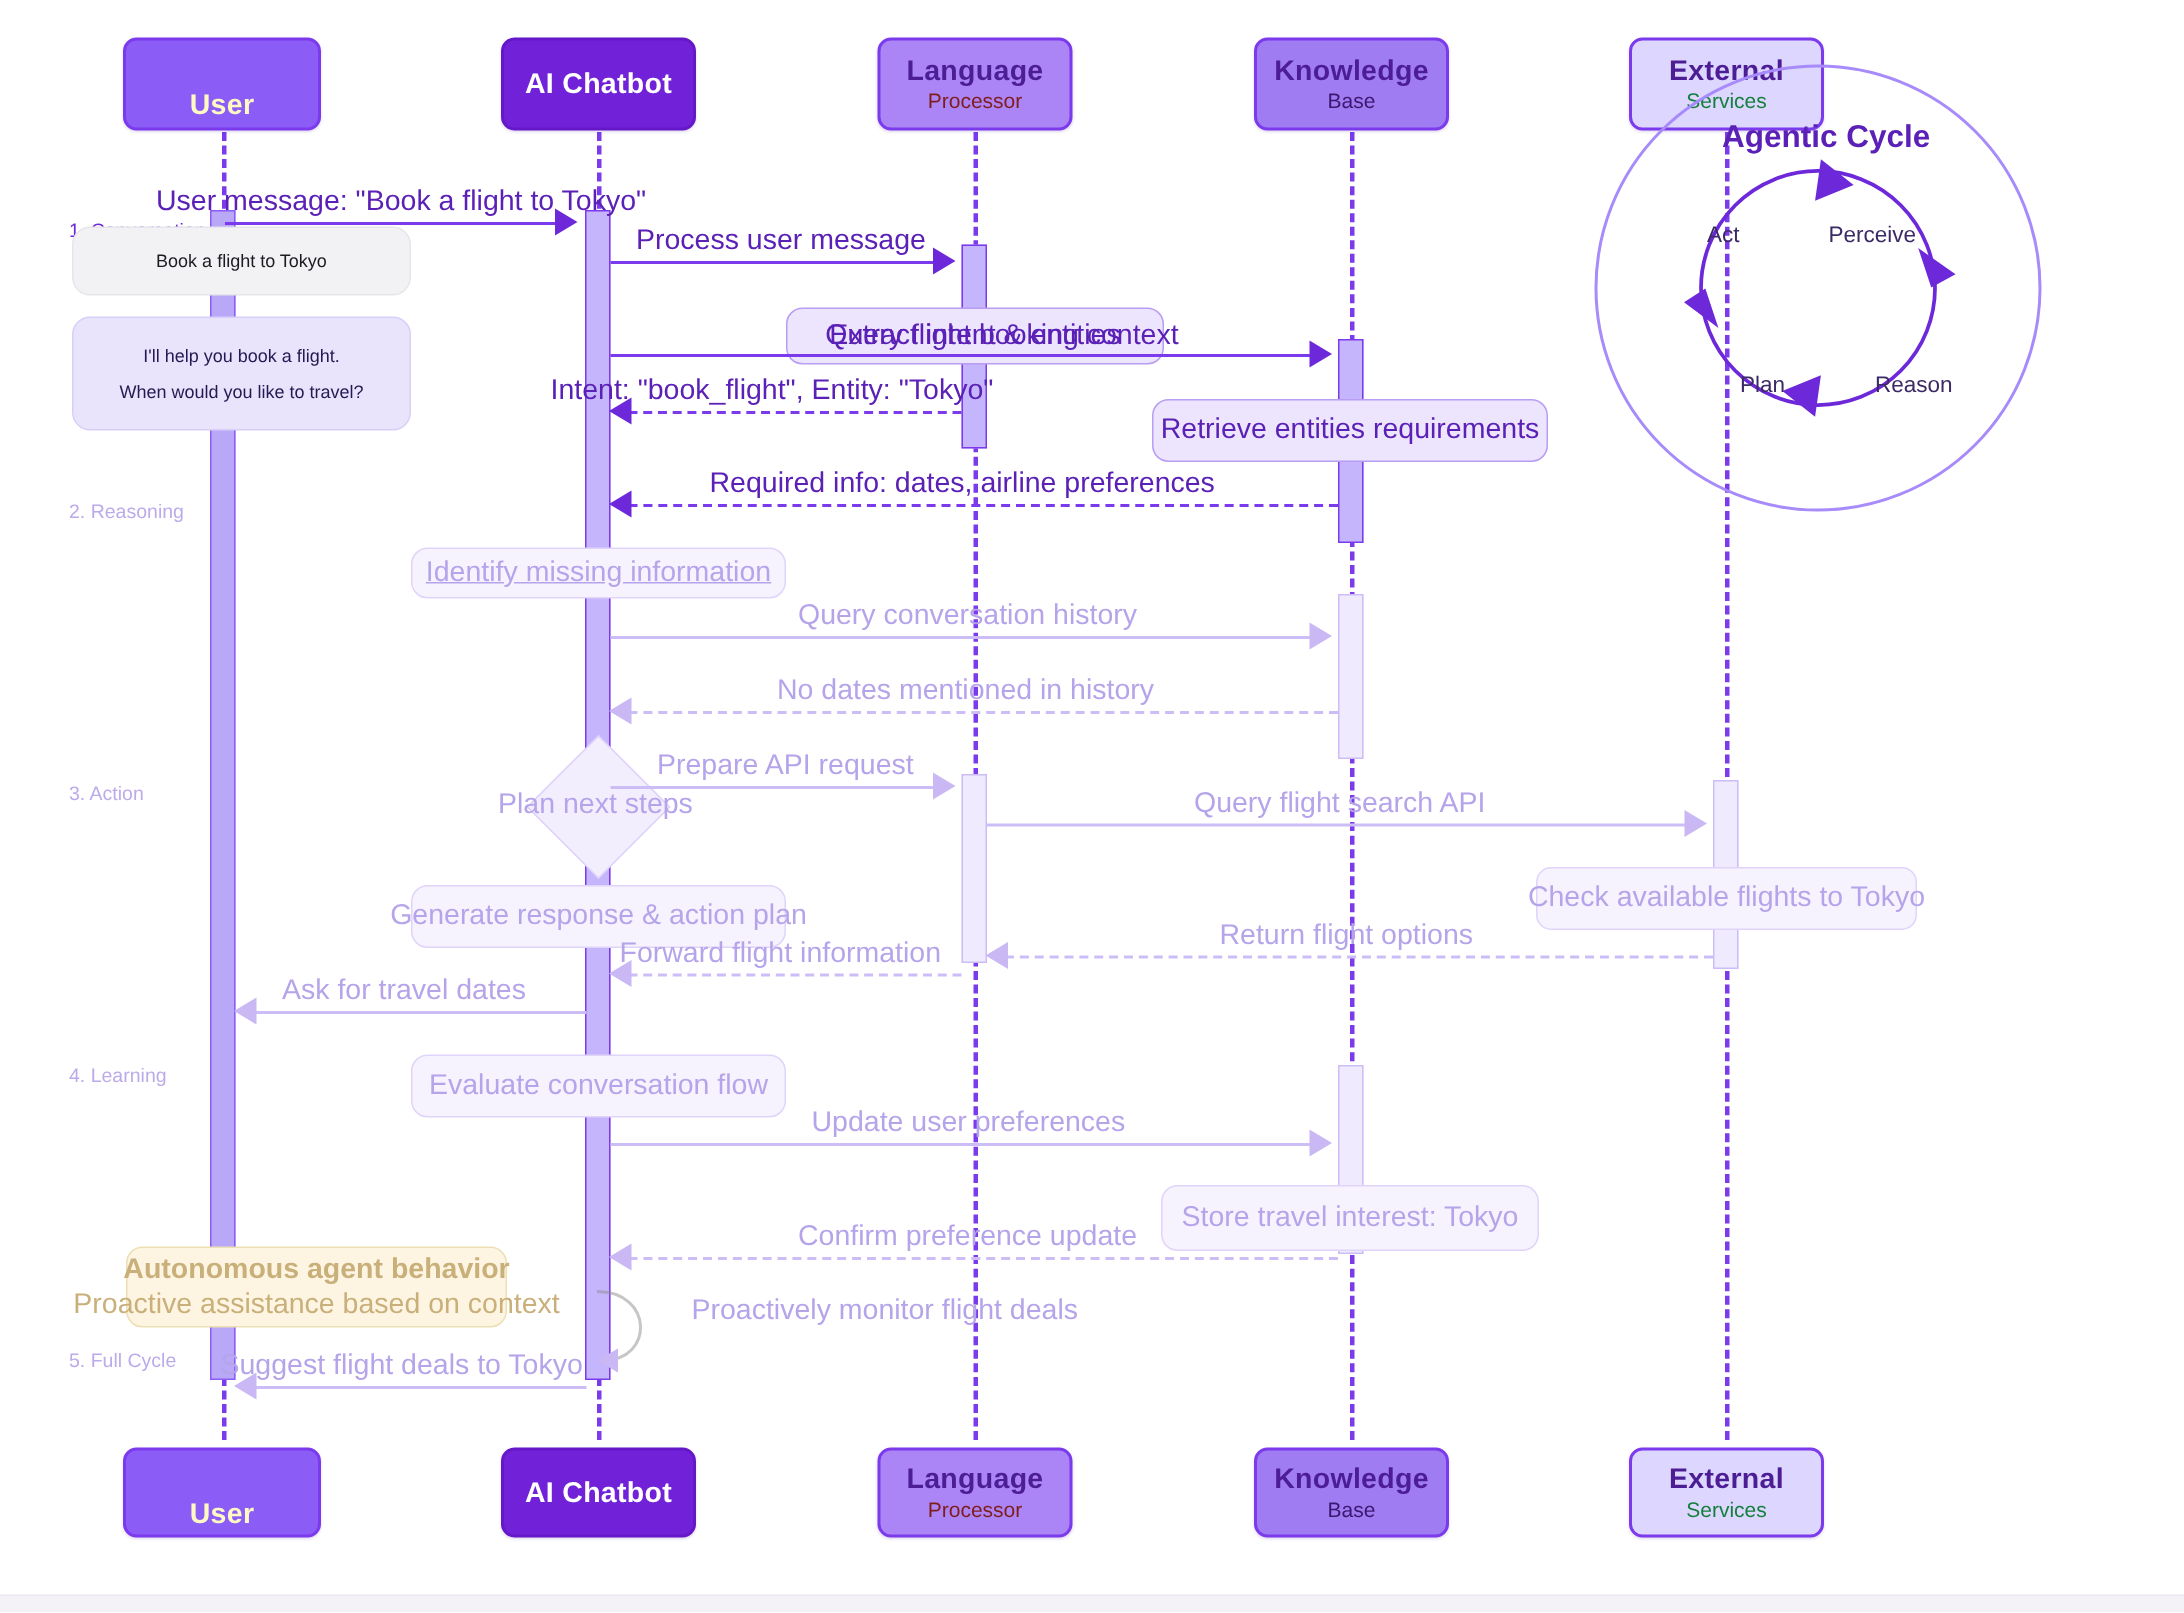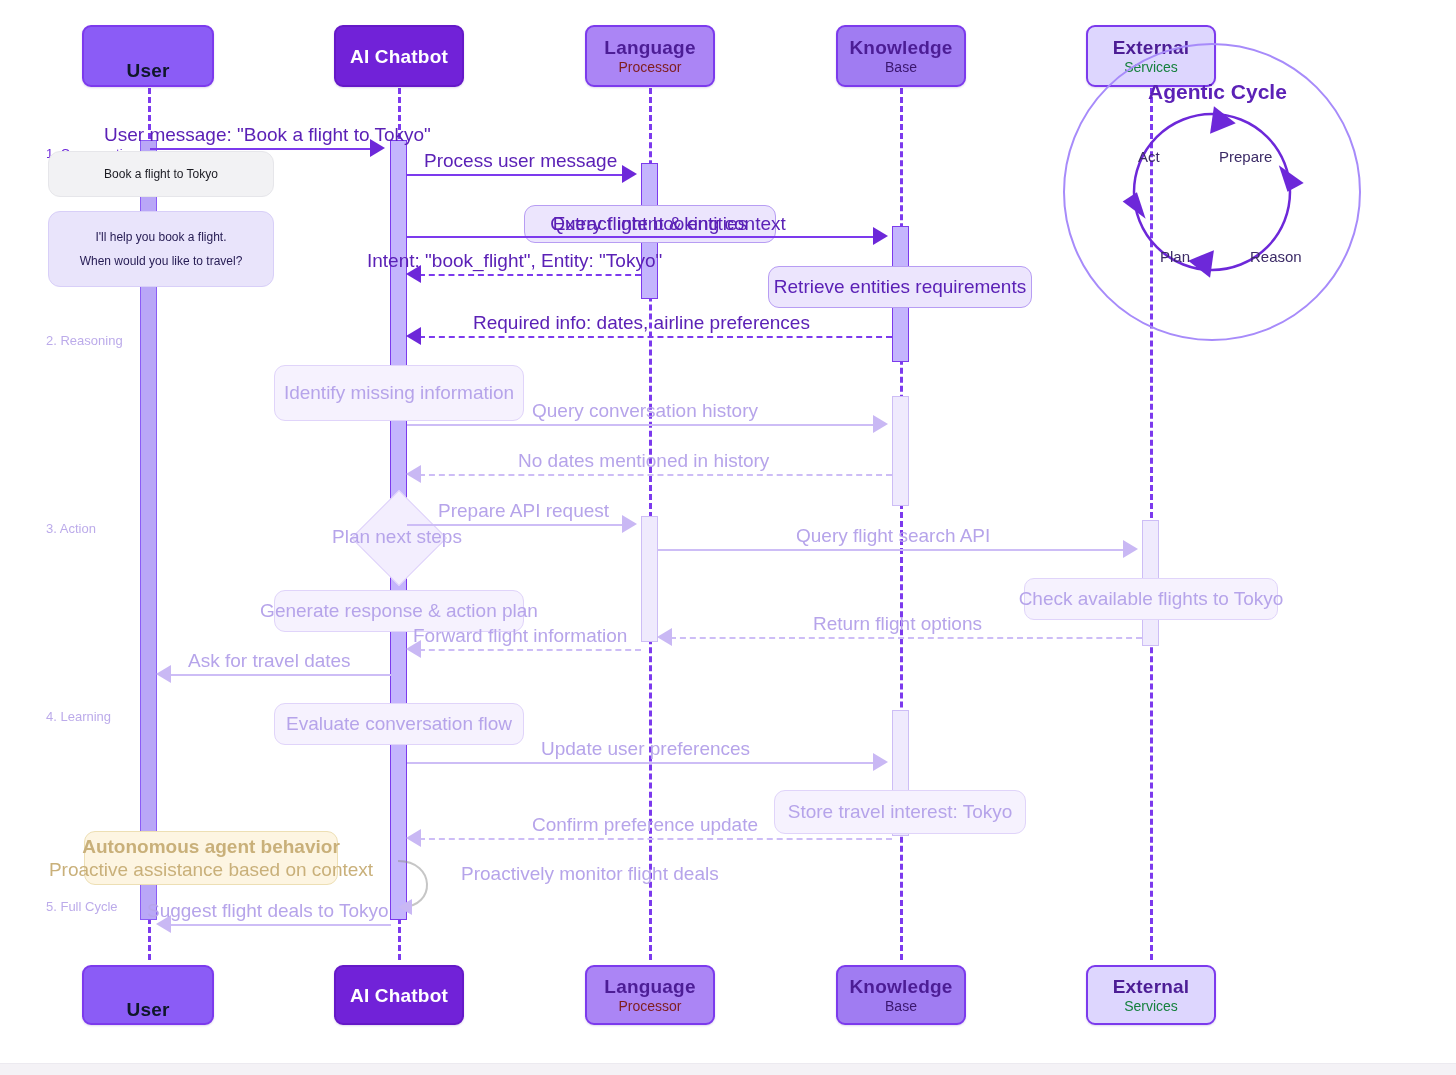--- a/index.html
+++ b/index.html
@@ -7,21 +7,21 @@
   #stage{position:relative;width:1456px;height:1075px;background:#ffffff;overflow:hidden;}
   .footer-band{position:absolute;left:0;top:1063px;width:1456px;height:12px;background:#f4f2f6;border-top:1px solid #eceaf0;}
 
   
   .pbox{position:absolute;border-radius:9px;box-sizing:border-box;display:flex;flex-direction:column;
         align-items:center;justify-content:center;box-shadow:0 1px 2px rgba(80,40,160,.18);}
   .pname{font-weight:bold;font-size:19px;line-height:21px;letter-spacing:.2px;}
   .psub{font-size:14px;line-height:17px;margin-top:1px;}
 
   .p-user{background:#8b5cf6;border:2px solid #7c3aed;}
-  .p-user .pname{color:#0f172a;margin-top:28px;}
+  .p-user .pname{color:#fef9c3;margin-top:28px;}
   .p-bot{background:#7122d8;border:2px solid #6518c8;}
   .p-bot .pname{color:#ffffff;}
   .p-lang{background:#ab85f5;border:2px solid #7c3aed;}
   .p-lang .pname{color:#4c1d95;}
   .p-lang .psub{color:#7f1d1d;}
   .p-know{background:#a07cf2;border:2px solid #7c3aed;}
   .p-know .pname{color:#4c1d95;}
   .p-know .psub{color:#3b176f;}
   .p-ext{background:#ddd6fe;border:2px solid #7c3aed;}
   .p-ext .pname{color:#4c1d95;}
@@ -121,21 +121,21 @@
 
   <svg id="cycle" viewBox="0 0 320 320">
     <circle cx="152" cy="152" r="148" fill="none" stroke="#a78bfa" stroke-width="2"></circle>
     <circle cx="152" cy="152" r="78" fill="none" stroke="#6d28d9" stroke-width="2.5"></circle>
     <polygon points="152,66 176,80 152,94" fill="#6d28d9" transform="rotate(8 152 80)"></polygon>
     <polygon points="230,152 216,128 244,140" fill="#6d28d9" transform="rotate(12 230 140)"></polygon>
     <polygon points="152,238 128,224 152,210" fill="#6d28d9" transform="rotate(8 152 224)"></polygon>
     <polygon points="74,152 88,176 62,164" fill="#6d28d9" transform="rotate(12 74 166)"></polygon>
   </svg>
   <div class="cyc-title">Agentic Cycle</div>
-  <div class="cyc-lab" style="left:1219px;top:148px;">Prepare</div>
+  <div class="cyc-lab" style="left:1219px;top:148px;">Perceive</div>
   <div class="cyc-lab" style="left:1250px;top:248px;">Reason</div>
   <div class="cyc-lab" style="left:1160px;top:248px;">Plan</div>
   <div class="cyc-lab" style="left:1138px;top:148px;">Act</div>
 
   <div class="sect active" style="left:46px;top:131px;">1. Conversation</div>
   <div class="sect faint" style="left:46px;top:318px;">2. Reasoning</div>
   <div class="sect faint" style="left:46px;top:506px;">3. Action</div>
   <div class="sect faint" style="left:46px;top:694px;">4. Learning</div>
   <div class="sect faint" style="left:46px;top:884px;">5. Full Cycle</div>
 
@@ -170,21 +170,21 @@
   </div>
 
   <div class="mline dash" style="left:419px;top:274px;width:222px;"></div>
   <div class="arrow left" style="left:406px;top:265px;"></div>
   <div class="mlabel" style="left:367px;top:250px;">Intent: "book_flight", Entity: "Tokyo"</div>
 
   <div class="mline dash" style="left:419px;top:336px;width:473px;"></div>
   <div class="arrow left" style="left:406px;top:327px;"></div>
   <div class="mlabel" style="left:473px;top:312px;">Required info: dates, airline preferences</div>
 
-  <div class="note faint" style="left:274px;top:365px;width:250px;height:56px;">
+  <div class="note faint" style="left:274px;top:365px;width:250px;height:34px;text-decoration:underline;">
     <span>Identify missing information</span>
   </div>
 
   <div class="mline faint" style="left:407px;top:424px;width:471px;"></div>
   <div class="arrow right faint" style="left:873px;top:415px;"></div>
   <div class="mlabel faint" style="left:532px;top:400px;">Query conversation history</div>
 
   <div class="mline faint dash" style="left:419px;top:474px;width:473px;"></div>
   <div class="arrow left faint" style="left:406px;top:465px;"></div>
   <div class="mlabel faint" style="left:518px;top:450px;">No dates mentioned in history</div>

